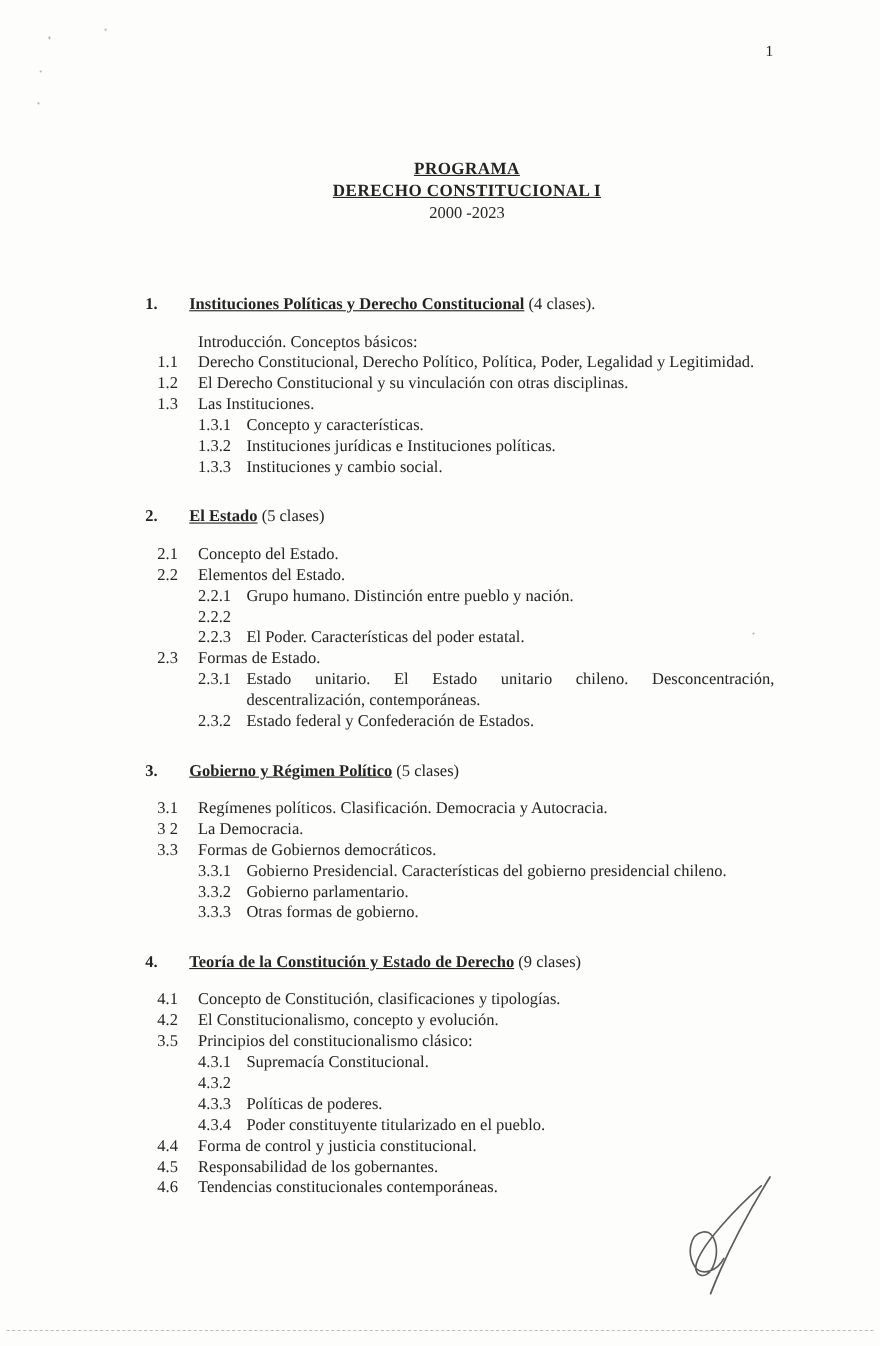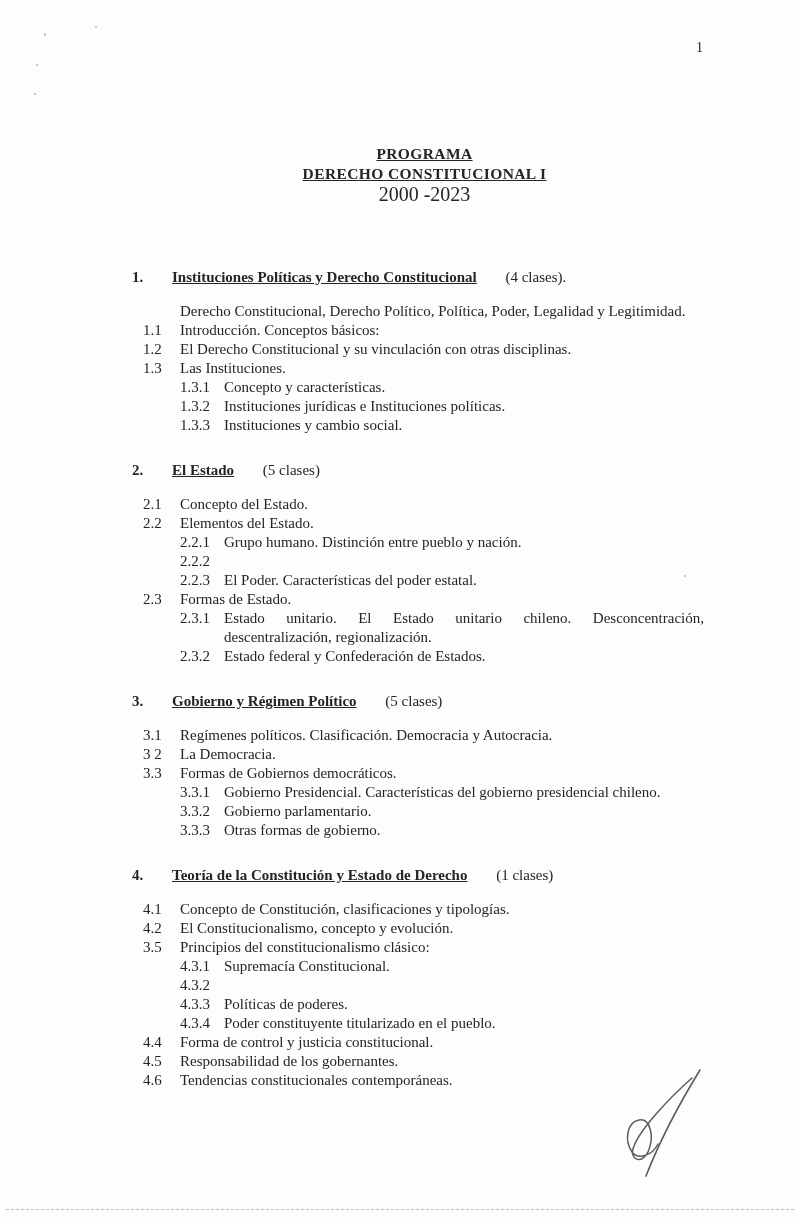--- a/index.html
+++ b/index.html
@@ -46,40 +46,40 @@
     line-height: 20px;
   }
   .title-main {
     font-weight: bold;
     text-decoration: underline;
     font-size: 15.5px;
     letter-spacing: .4px;
   }
   .title-sub {
     font-weight: normal;
-    font-size: 20px;
+    font-size: 15px;
     text-align: center;
   }
 
   .content {
     position: absolute;
     top: 268px;
     left: 132px;
     width: 572px;
   }
 
   .section { margin-bottom: 26px; }
   .section-heading {
     display: flex;
     line-height: 19px;
     margin-bottom: 15px;
   }
   .sec-num { width: 40px; font-weight: bold; flex: 0 0 auto; }
   .sec-title { font-weight: bold; text-decoration: underline; }
-  .sec-suffix { white-space: pre; padding-left: 25px; }
+  .sec-suffix { white-space: pre; }
 
   .item { display: flex; line-height: 19px; }
   .item .num { flex: 0 0 auto; }
   .item.l1 { padding-left: 11px; align-items: flex-end; }
   .item.l1 .num { width: 37px; }
   .item.l2 { padding-left: 48px; }
   .item.l2 .num { width: 44px; }
   .item .txt { flex: 1 1 auto; text-align: justify; }
   .item .txt .line { line-height: 19px; }
 
@@ -123,22 +123,22 @@
       <section class="section">
         <div class="section-heading">
           <span class="sec-num">1.</span>
           <span class="sec-title">Instituciones Políticas y Derecho Constitucional</span>
           <span class="sec-suffix"> (4 clases).</span>
         </div>
         <div class="items">
           <div class="item l1">
             <span class="num">1.1</span>
             <div class="txt">
+              <div class="line">Introducción. Conceptos básicos:</div>
               <div class="line">Derecho Constitucional, Derecho Político, Política, Poder, Legalidad y Legitimidad.</div>
-              <div class="line">Introducción. Conceptos básicos:</div>
             </div>
           </div>
           <div class="item l1">
             <span class="num">1.2</span>
             <div class="txt">
               <div class="line">El Derecho Constitucional y su vinculación con otras disciplinas.</div>
             </div>
           </div>
           <div class="item l1">
             <span class="num">1.3</span>
@@ -202,21 +202,21 @@
           </div>
           <div class="item l1">
             <span class="num">2.3</span>
             <div class="txt">
               <div class="line">Formas de Estado.</div>
             </div>
           </div>
           <div class="item l2">
             <span class="num">2.3.1</span>
             <div class="txt">
-              <div class="line">Estado unitario. El Estado unitario chileno. Desconcentración, descentralización, regionalización.</div>
+              <div class="line">Estado unitario. El Estado unitario chileno. Desconcentración, descentralización, contemporáneas.</div>
             </div>
           </div>
           <div class="item l2">
             <span class="num">2.3.2</span>
             <div class="txt">
               <div class="line">Estado federal y Confederación de Estados.</div>
             </div>
           </div>
         </div>
       </section>
@@ -262,21 +262,21 @@
             <div class="txt">
               <div class="line">Otras formas de gobierno.</div>
             </div>
           </div>
         </div>
       </section>
       <section class="section">
         <div class="section-heading">
           <span class="sec-num">4.</span>
           <span class="sec-title">Teoría de la Constitución y Estado de Derecho</span>
-          <span class="sec-suffix"> (1 clases)</span>
+          <span class="sec-suffix"> (9 clases)</span>
         </div>
         <div class="items">
           <div class="item l1">
             <span class="num">4.1</span>
             <div class="txt">
               <div class="line">Concepto de Constitución, clasificaciones y tipologías.</div>
             </div>
           </div>
           <div class="item l1">
             <span class="num">4.2</span>

